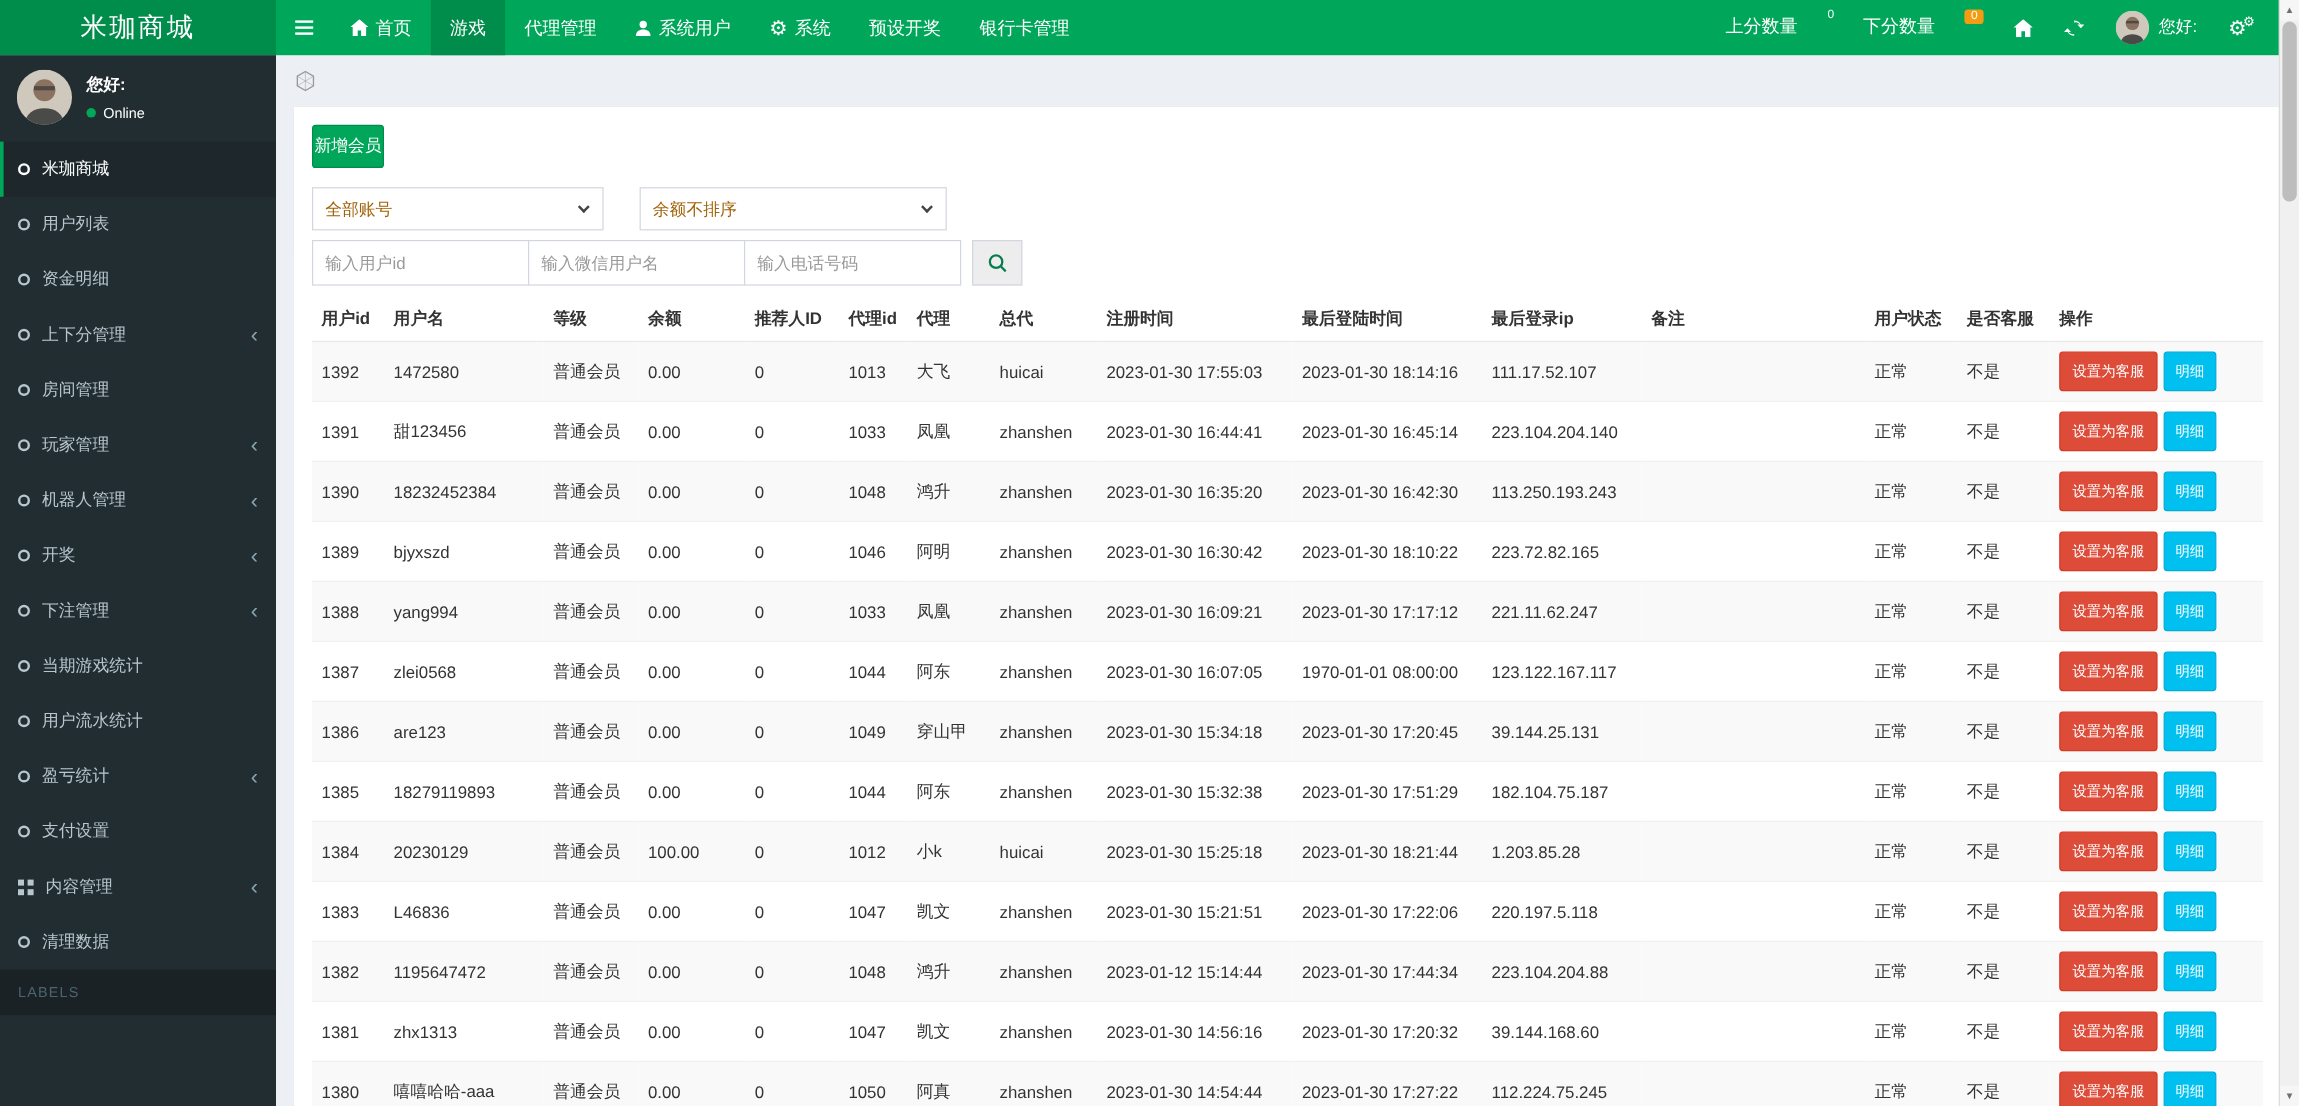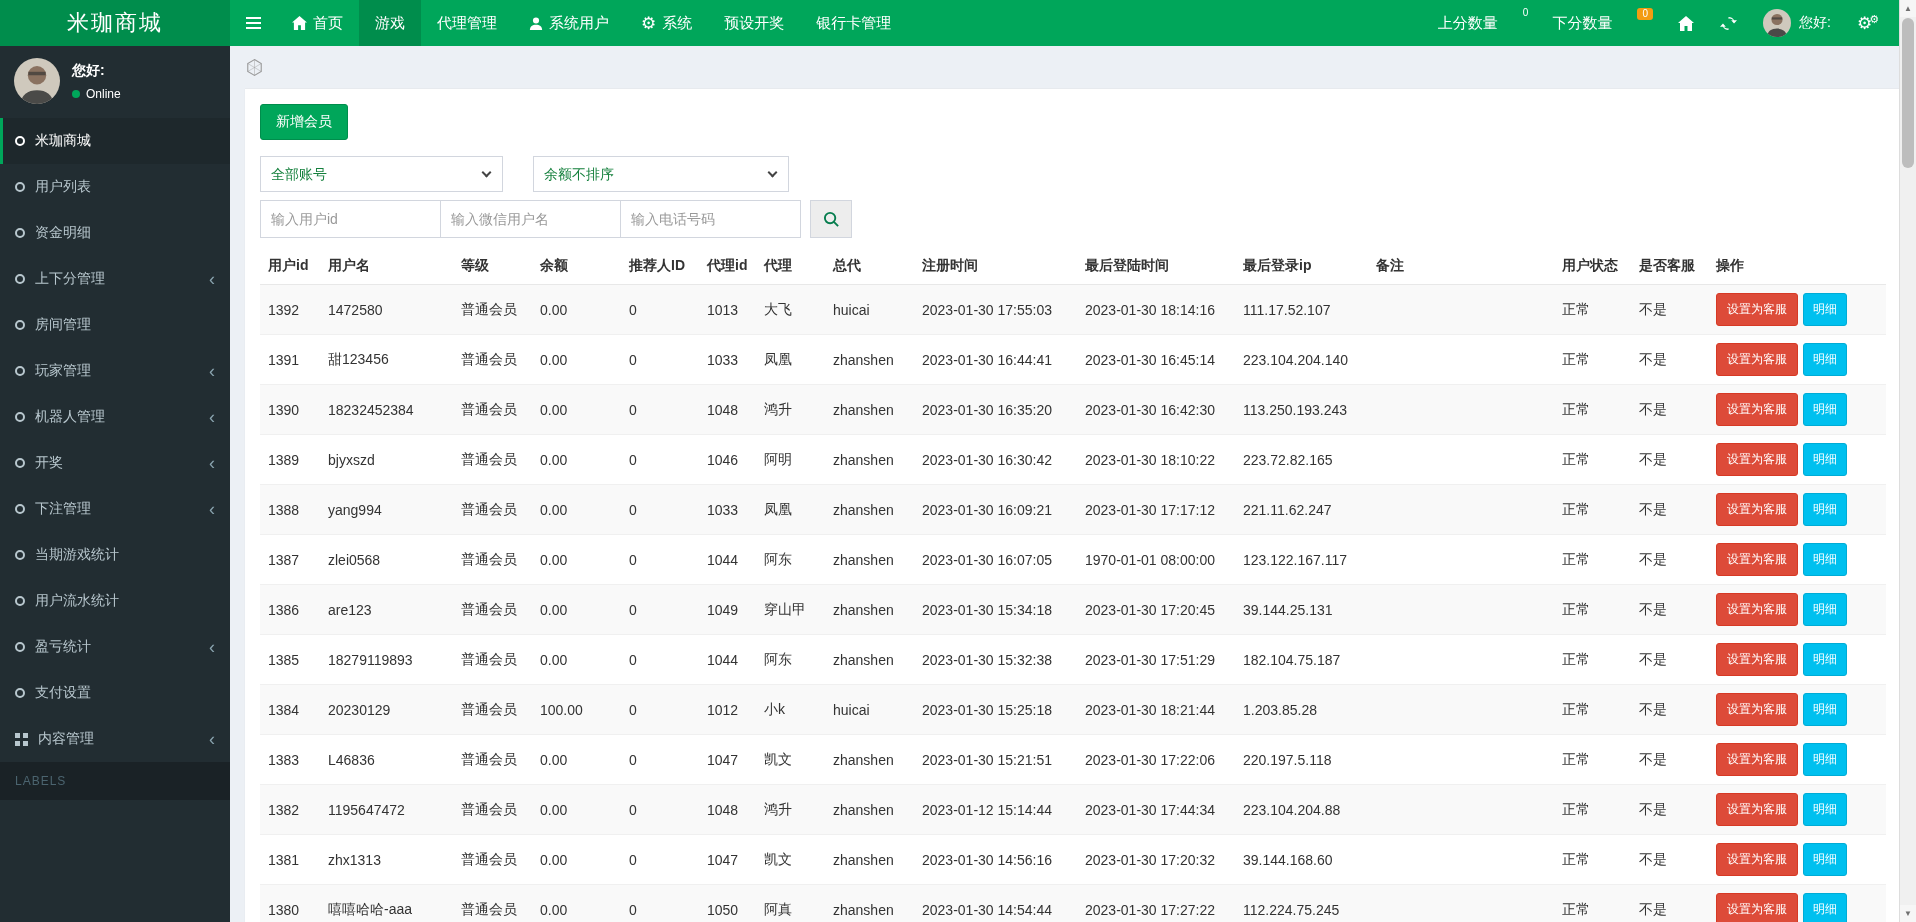--- a/index.html
+++ b/index.html
@@ -45,25 +45,25 @@
   .menu-item.active { background:#1e282c; color:#fff; border-left-color:#00a65a; }
   .circle-icon { width:10px; height:10px; border:2px solid currentColor; border-radius:50%; flex:0 0 10px; display:inline-block; }
   .grid-icon { width:13px; height:13px; display:grid; grid-template-columns:5px 5px; grid-template-rows:5px 5px; gap:3px; flex:0 0 13px; }
   .grid-icon i { background:currentColor; display:block; }
   .chevron { margin-left:auto; font-size:18px; line-height:10px; color:#8aa4af; }
   .labels-header { background:#1a2226; color:#4b646f; font-size:12px; padding:12px 15px; letter-spacing:1px; }
 
   
   .crumb-row { padding:12px 15px 10px; height:42px; }
   .panel { background:#fff; margin:0 15px; padding:15px; min-height:830px; box-shadow:0 1px 1px rgba(0,0,0,.08); border-top:1px solid #e7eaee; }
-  .btn-add { background:#00a65a; color:#fff; border:1px solid #008d4c; border-radius:3px; padding:8px 15px; font-size:14px; cursor:pointer;
+  .btn-add { background:#00a65a; color:#fff; border:1px solid #008d4c; border-radius:3px; padding:8px 1px; font-size:14px; cursor:pointer;
              font-family:inherit; }
   .filter-row1 { margin-top:16px; display:flex; gap:30px; }
   .select-wrap { position:relative; display:inline-block; }
-  .filter-select { appearance:none; -webkit-appearance:none; height:36px; border:1px solid #d2d6de; background:#fff; color:#15803d;
+  .filter-select { appearance:none; -webkit-appearance:none; height:36px; border:1px solid #d2d6de; background:#fff; color:#a16207;
                    font-size:14px; padding:0 30px 0 10px; border-radius:0; font-family:inherit; }
   .select-wrap .caret { position:absolute; right:13px; top:13px; width:7px; height:7px; border-right:2px solid #444;
                         border-bottom:2px solid #444; transform:rotate(45deg); pointer-events:none; }
   .sel-account { width:243px; }
   .sel-sort { width:256px; }
   .filter-row2 { margin-top:8px; display:flex; }
   .filter-input { height:38px; width:181px; border:1px solid #d2d6de; padding:0 10px; font-size:14px; color:#333; margin-right:-1px;
                   font-family:inherit; }
   .filter-input::placeholder { color:#999; }
   .search-btn { width:42px; height:38px; background:#ededed; border:1px solid #d2d6de; margin-left:10px; cursor:pointer;
@@ -246,20 +246,24 @@
         </li>
         <li class="menu-item">
           <span class="grid-icon">
             <i></i>
             <i></i>
             <i></i>
             <i></i>
           </span>
           <span>内容管理</span>
           <span class="chevron">‹</span>
+        </li>
+        <li class="menu-item">
+          <span class="circle-icon"></span>
+          <span>清理数据</span>
         </li>
       </ul>
     <div class="labels-header">LABELS</div>
   </div>
 
   <div class="content">
     <div class="crumb-row">
       <svg width="19" height="19" viewBox="0 0 24 24">
           <path fill="none" stroke="#9a9a9a" stroke-width="1.4" d="M12 2l8.5 5v10L12 22 3.5 17V7z"></path>
           <path fill="none" stroke="#9a9a9a" stroke-width="0.9" opacity="0.6" d="M12 2v20M3.5 7l17 10M20.5 7l-17 10"></path>

